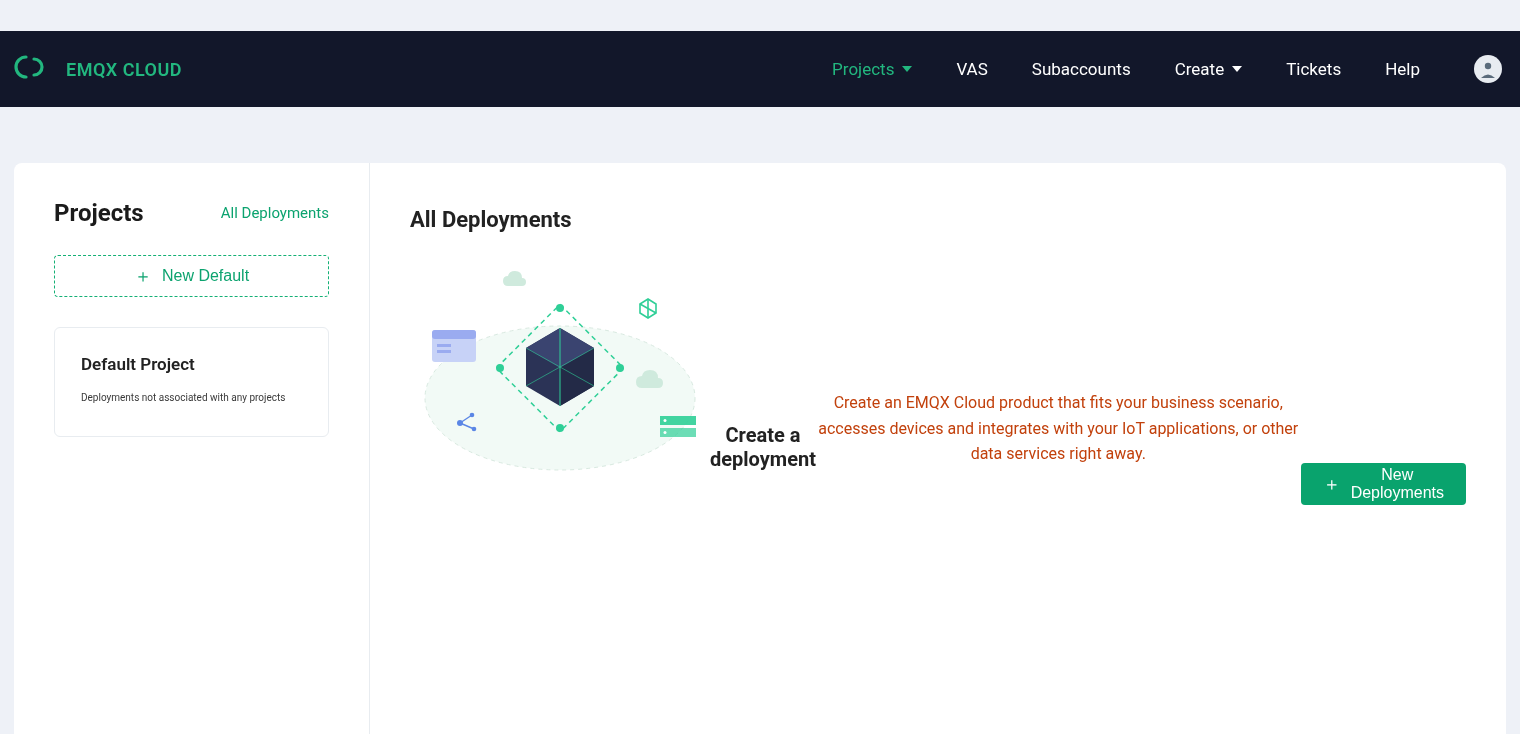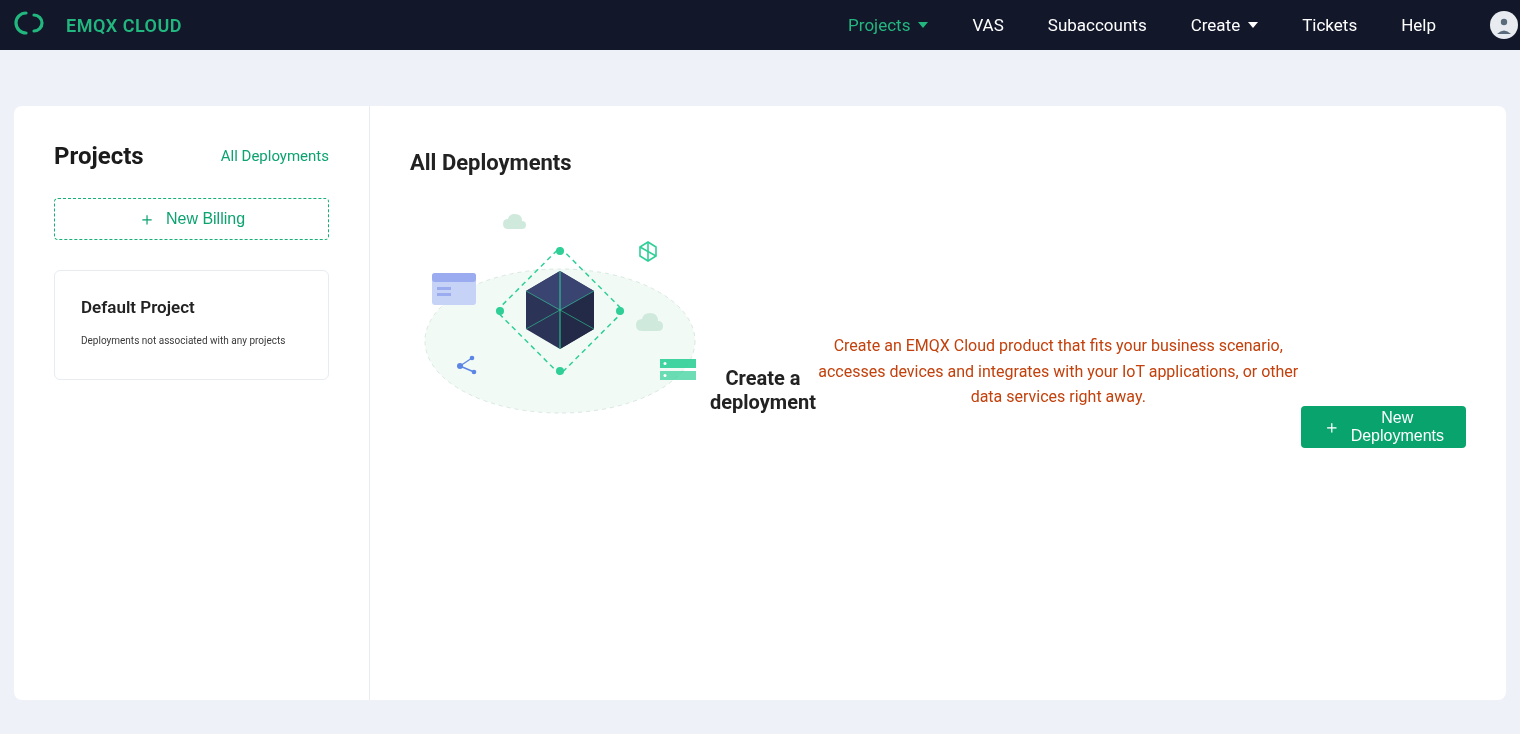--- a/index.html
+++ b/index.html
@@ -8,24 +8,25 @@
     background: #eef1f7;
     color: #1a1a1a;
     width: 1520px;
     height: 734px;
     overflow: hidden;
   }
 
   
   .header {
     background: #12172a;
-    height: 50px;
-    display: flex;
-    align-items: center;
-    padding: 0 2px 0 10px;
+    height: 76px;
+    display: flex;
+    align-items: center;
+    padding: 0 18px 0 10px;
+    margin-top: 31px;
   }
   .brand {
     display: flex;
     align-items: center;
     gap: 14px;
   }
   .brand-text {
     color: #22b77f;
     font-size: 18px;
     font-weight: 600;
@@ -222,21 +223,21 @@
 <div class="content-wrap">
   <div class="panel">
 
     <div class="sidebar">
       <div class="sidebar-head">
         <div class="sidebar-title">Projects</div>
         <div class="all-deploy-link">All Deployments</div>
       </div>
       <button class="new-project-btn">
         <span class="plus-icon">＋</span>
-        <span>New Billing</span>
+        <span>New Default</span>
       </button>
       <div class="project-card">
         <div class="project-card-title">Default Project</div>
         <div class="project-card-desc">Deployments not associated with any projects</div>
       </div>
     </div>
 
     <div class="main">
       <div class="main-title">All Deployments</div>
 

